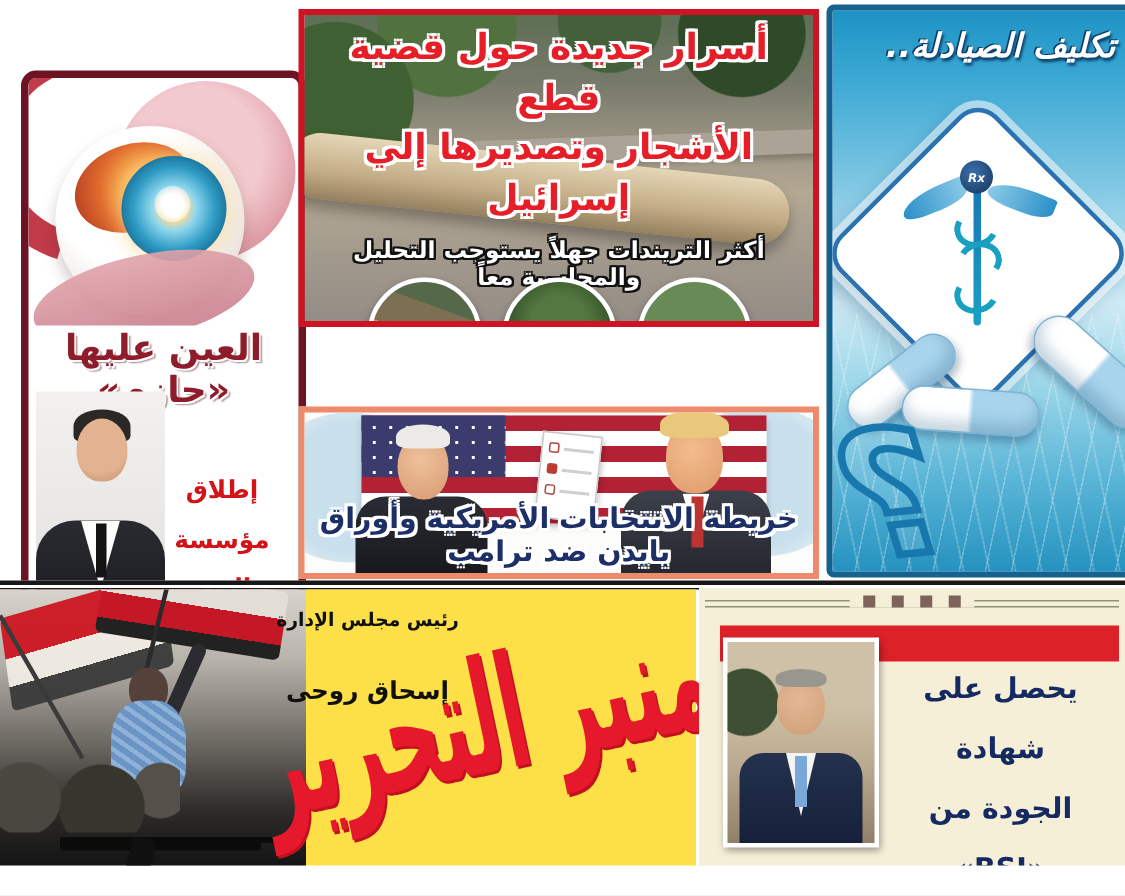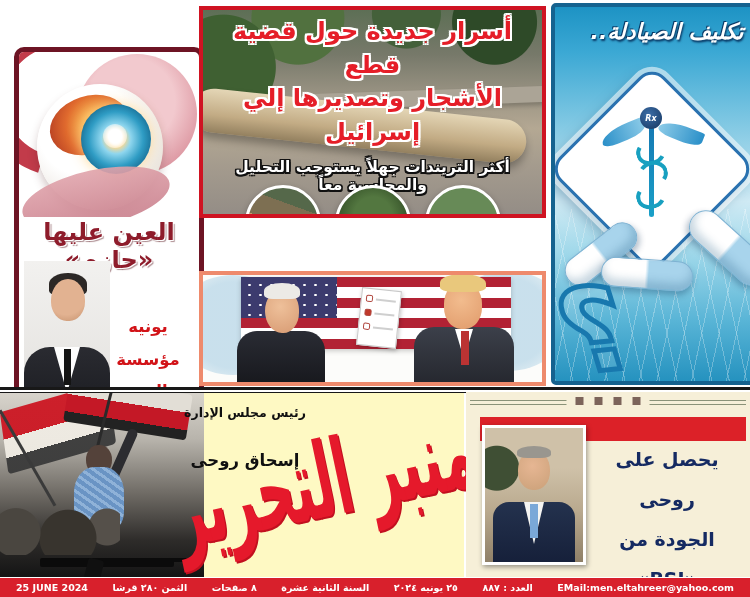--- a/index.html
+++ b/index.html
@@ -115,21 +115,21 @@
   .tp-flag2 { left:66px; top:-8px; width:124px; height:46px; background:linear-gradient(180deg,#e2ded6 0 40%,#c41826 40% 78%,#222 78%); transform:rotate(9deg); border-radius:4px; }
   .tp-pole1 { left:96px; top:-6px; width:3px; height:120px; background:#2a2a2a; transform:rotate(14deg); }
   .tp-pole2 { left:26px; top:10px; width:3px; height:110px; background:#3a3a3a; transform:rotate(-30deg); }
   .tp-head { left:86px; top:52px; width:26px; height:30px; background:#54423a; border-radius:48%; }
   .tp-scarf { left:74px; top:74px; width:50px; height:64px; background:repeating-linear-gradient(35deg,#6a94c4 0 4px,#8fb2d8 4px 7px); border-radius:40% 40% 30% 30%; }
   .tp-arm { left:118px; top:34px; width:10px; height:56px; background:#2c2c30; transform:rotate(24deg); border-radius:6px; }
   .tp-crowd { left:-10px; bottom:22px; width:130px; height:56px; background:radial-gradient(circle at 20% 60%, #4a4640 0 24px, rgba(0,0,0,0) 25px), radial-gradient(circle at 60% 70%, #38342e 0 28px, rgba(0,0,0,0) 29px), radial-gradient(circle at 90% 50%, #55504a 0 18px, rgba(0,0,0,0) 19px); }
   .tp-gun-body { left:40px; bottom:10px; width:134px; height:9px; background:#0b0b0b; border-radius:2px; }
   .tp-gun-mag { left:86px; bottom:-4px; width:16px; height:22px; background:#101010; transform:rotate(14deg); border-radius:3px; }
   .tp-gun-barrel { left:160px; bottom:15px; width:44px; height:4px; background:#0b0b0b; }
-  .masthead { left:204px; top:393px; width:260px; height:184px; background:#fef9c3; }
+  .masthead { left:204px; top:393px; width:260px; height:184px; background:#fde047; }
   .mh-roles { left:-20px; top:10px; width:122px; direction:rtl; text-align:center; font-size:12.5px; font-weight:bold; color:#101010; line-height:1.55; }
   .mh-name { left:-20px; top:58px; width:122px; direction:rtl; text-align:center; font-size:16.5px; font-weight:bold; color:#101010; }
   .mh-title { left:-18px; top:56px; width:290px; direction:rtl; text-align:center; white-space:nowrap; font-size:52px; font-weight:bold; color:#e5192b; transform:rotate(-12deg) scaleY(2.0); letter-spacing:-2px; text-shadow:1px 1px 0 #c2101f; }
 
   
   .bank-panel { left:466px; top:392px; width:284px; height:185px; background:#f6efd8; overflow:hidden; }
   .bk-lines { left:4px; top:8px; right:4px; height:5px; border-top:1px solid #8a9278; border-bottom:1px solid #8a9278; }
   .bk-squares { top:5px; left:50%; transform:translateX(-50%); display:flex; gap:11px; background:#f6efd8; padding:0 9px; }
   .bk-squares span { width:8px; height:8px; background:#7c645a; display:block; }
   .bk-redbar { left:14px; top:25px; right:4px; height:24px; background:#dc2128; }
@@ -164,21 +164,21 @@
     </div>
     <div class="abs eye-title" dir="rtl">العين عليها «حازم»</div>
     <div class="abs eye-photo">
       <div class="abs eph-hair"></div>
       <div class="abs eph-head"></div>
       <div class="abs eph-suit"></div>
       <div class="abs eph-shirt"></div>
       <div class="abs eph-tie"></div>
     </div>
     <div class="abs eye-side-text">
-      <div>يونيه</div>
+      <div>إطلاق</div>
       <div>مؤسسة العدد</div>
     </div>
   </div>
 
   <div class="abs trees-panel">
     <div class="abs trees-wall"></div>
     <div class="abs trees-trunk"></div>
     <div class="abs trees-headline ow">
       <div>أسرار جديدة حول قضية قطع</div>
       <div>الأشجار وتصديرها إلي إسرائيل</div>
@@ -235,20 +235,21 @@
           <div class="el-line"></div>
         </div>
     </div>
     <div class="abs trump">
       <div class="abs el-suit"></div>
       <div class="abs el-shirt"></div>
       <div class="abs el-tie"></div>
       <div class="abs el-head"></div>
       <div class="abs el-hair"></div>
     </div>
+    <div class="abs el-caption ow">خريطة الانتخابات الأمريكية وأوراق بايدن ضد ترامب</div>
   </div>
 
   <div class="abs h-divider"></div>
 
   <div class="abs tahrir-photo">
     <div class="abs tp-flag1"></div>
     <div class="abs tp-flag2"></div>
     <div class="abs tp-pole1"></div>
     <div class="abs tp-pole2"></div>
     <div class="abs tp-arm"></div>
@@ -280,29 +281,20 @@
     <div class="abs bk-portrait">
       <div class="bk-portrait-inner">
         <div class="abs bk-suit"></div>
         <div class="abs bk-shirt"></div>
         <div class="abs bk-tie"></div>
         <div class="abs bk-head"></div>
         <div class="abs bk-hair"></div>
       </div>
     </div>
     <div class="abs bk-headline">
-      <div>يحصل على روحى</div>
+      <div>يحصل على شهادة</div>
       <div>الجودة من «BSI»</div>
 
     </div>
   </div>
 
-  <div class="abs footer-bar">
-    <span>25 JUNE 2024</span>
-    <span dir="rtl">الثمن ٢٨٠ قرشا</span>
-    <span dir="rtl">٨ صفحات</span>
-    <span dir="rtl">السنة الثانية عشرة</span>
-    <span dir="rtl">٢٥ يونيه ٢٠٢٤</span>
-    <span dir="rtl">العدد : ٨٨٧</span>
-    <span>EMail:men.eltahreer@yahoo.com</span>
-  </div>
 
 </div>
 
 </body></html>

